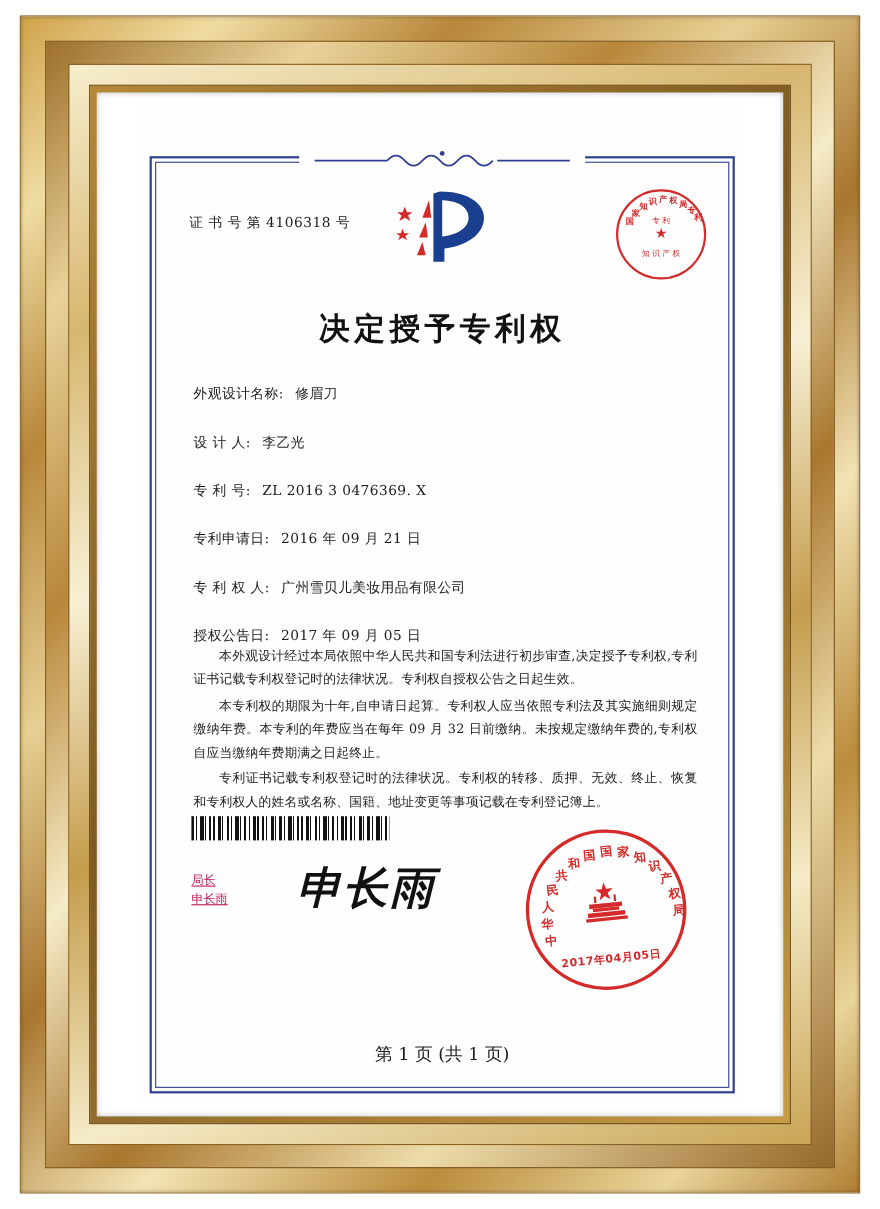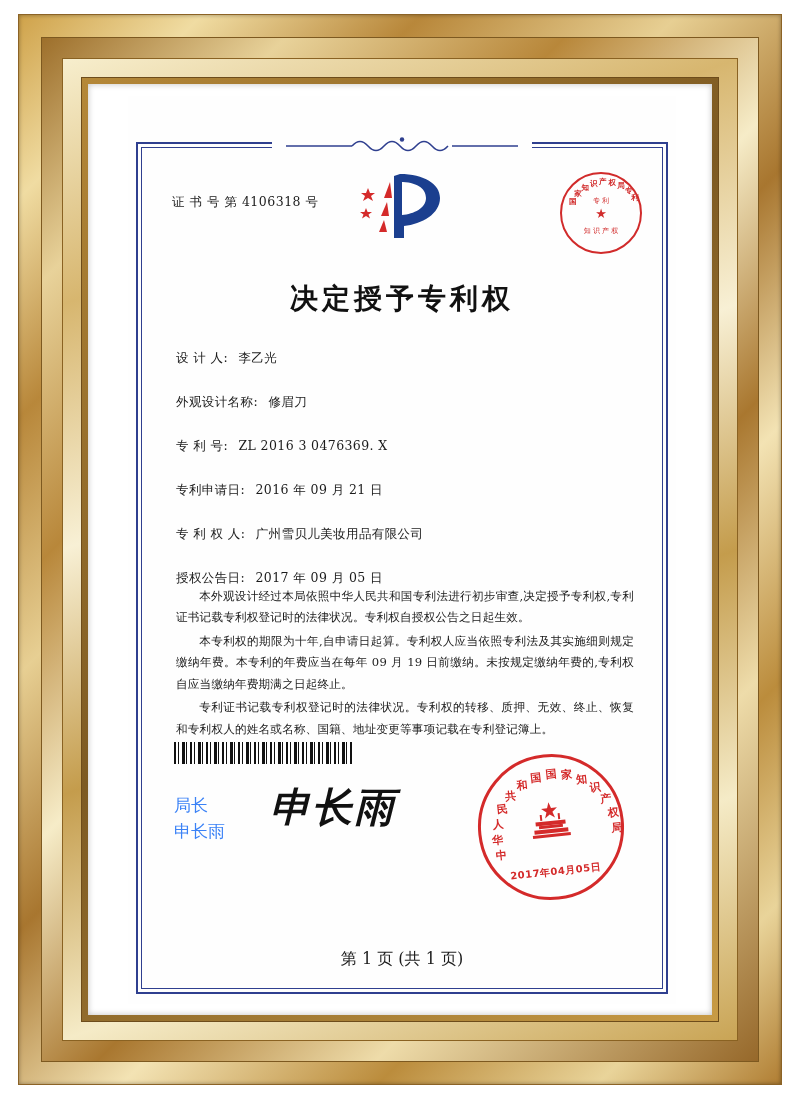--- a/index.html
+++ b/index.html
@@ -133,21 +133,21 @@
   .barcode{
     position:absolute;left:38px;top:600px;width:180px;height:22px;
     background:repeating-linear-gradient(90deg,
       #111 0 2px,#fff 2px 4px,#111 4px 5px,#fff 5px 8px,
       #111 8px 11px,#fff 11px 12px,#111 12px 13px,#fff 13px 16px);
   }
 
   .sig-block{position:absolute;left:38px;top:650px;}
   .sig-label{
     font-family:"DejaVu Serif","Liberation Serif",serif;
-    font-size:17px;color:#3b82f6;line-height:1.55;
+    font-size:11px;color:#be185d;line-height:1.55;text-decoration:underline;
   }
   .sig-script{
     position:absolute;left:96px;top:-12px;
     font-family:"DejaVu Serif","Liberation Serif",serif;
     font-size:40px;font-weight:bold;color:#111;
     font-style:italic;letter-spacing:2px;white-space:nowrap;
   }
 
   
   .seal-main{
@@ -233,48 +233,48 @@
       </div>
       <div class="ctr-line" style="top:22px">专 利</div>
       <div class="seal-star">★</div>
       <div class="ctr-line" style="top:52px">知 识 产 权</div>
     </div>
 
     <div class="title">决定授予专利权</div>
 
     <div class="fields">
       <div class="field">
+        <span class="lbl">外观设计名称:</span>
+        <span class="val">修眉刀</span>
+      </div>
+      <div class="field">
         <span class="lbl">设  计  人:</span>
         <span class="val">李乙光</span>
       </div>
       <div class="field">
-        <span class="lbl">外观设计名称:</span>
-        <span class="val">修眉刀</span>
-      </div>
-      <div class="field">
         <span class="lbl">专    利    号:</span>
         <span class="val">ZL 2016 3 0476369. X</span>
       </div>
       <div class="field">
         <span class="lbl">专利申请日:</span>
         <span class="val">2016 年 09 月 21 日</span>
       </div>
       <div class="field">
         <span class="lbl">专 利 权 人:</span>
         <span class="val">广州雪贝儿美妆用品有限公司</span>
       </div>
       <div class="field">
         <span class="lbl">授权公告日:</span>
         <span class="val">2017 年 09 月 05 日</span>
       </div>
     </div>
 
     <div class="paras">
       <p>本外观设计经过本局依照中华人民共和国专利法进行初步审查,决定授予专利权,专利证书记载专利权登记时的法律状况。专利权自授权公告之日起生效。</p>
-      <p>本专利权的期限为十年,自申请日起算。专利权人应当依照专利法及其实施细则规定缴纳年费。本专利的年费应当在每年 09 月 19 日前缴纳。未按规定缴纳年费的,专利权自应当缴纳年费期满之日起终止。</p>
+      <p>本专利权的期限为十年,自申请日起算。专利权人应当依照专利法及其实施细则规定缴纳年费。本专利的年费应当在每年 09 月 32 日前缴纳。未按规定缴纳年费的,专利权自应当缴纳年费期满之日起终止。</p>
       <p>专利证书记载专利权登记时的法律状况。专利权的转移、质押、无效、终止、恢复和专利权人的姓名或名称、国籍、地址变更等事项记载在专利登记簿上。</p>
     </div>
 
     <div class="barcode"></div>
 
     <div class="sig-block">
       <div class="sig-label">局长</div>
       <div class="sig-label">申长雨</div>
       <div class="sig-script">申长雨</div>
     </div>

